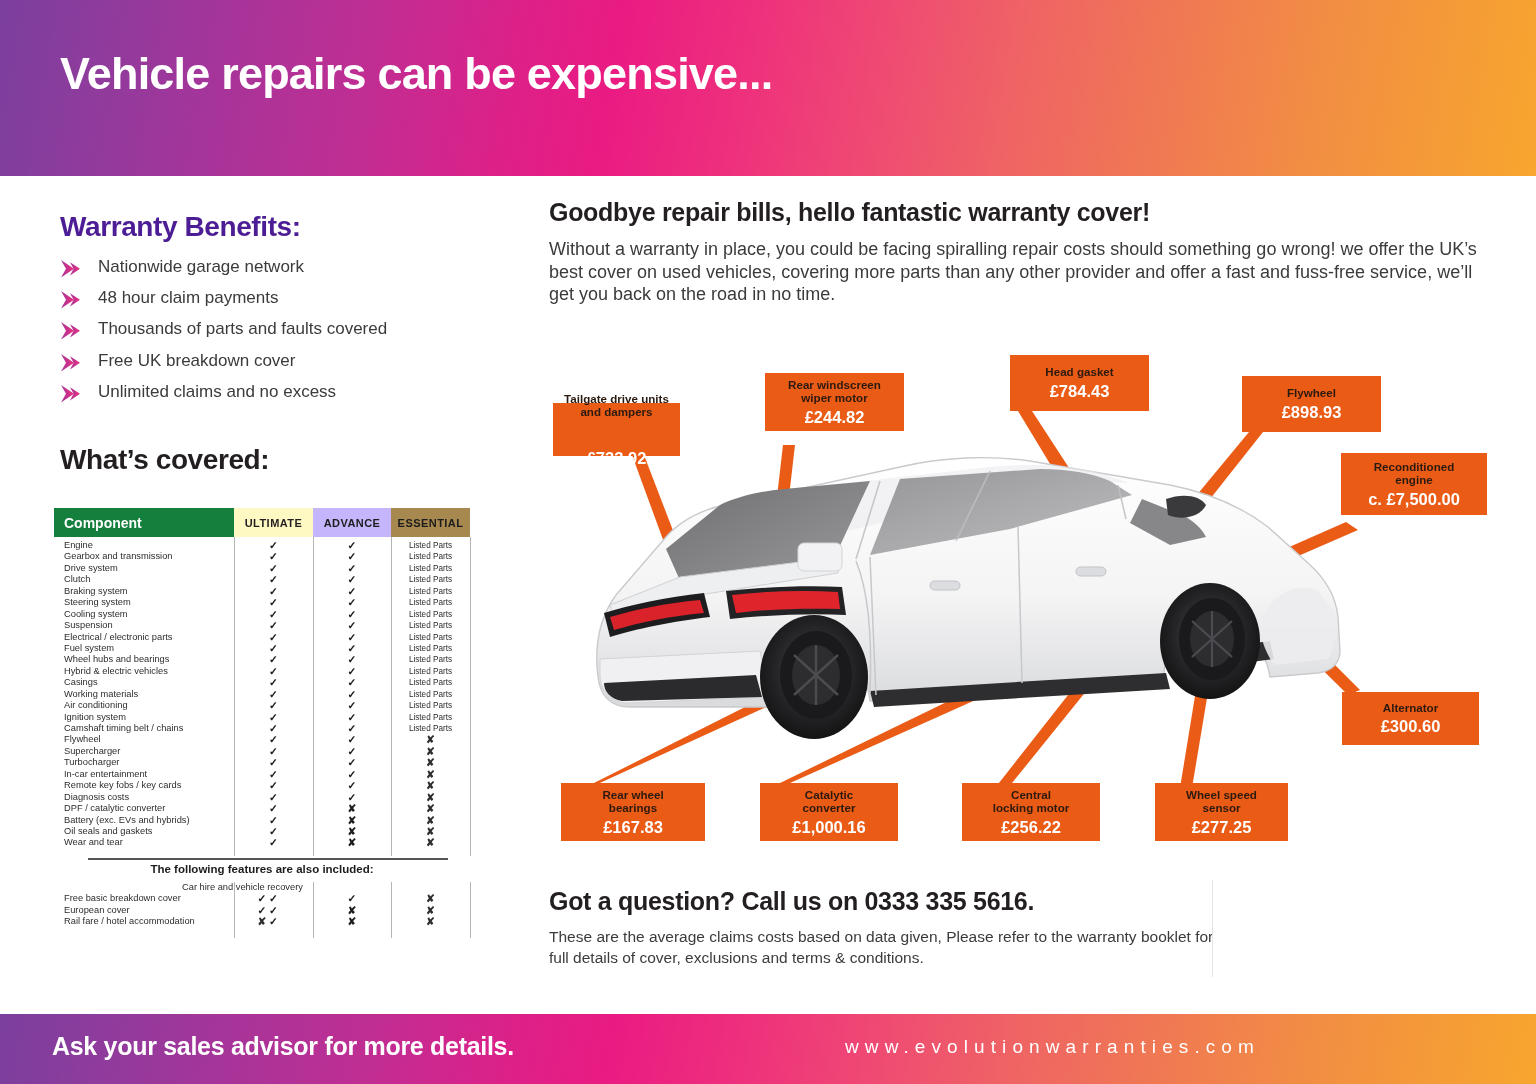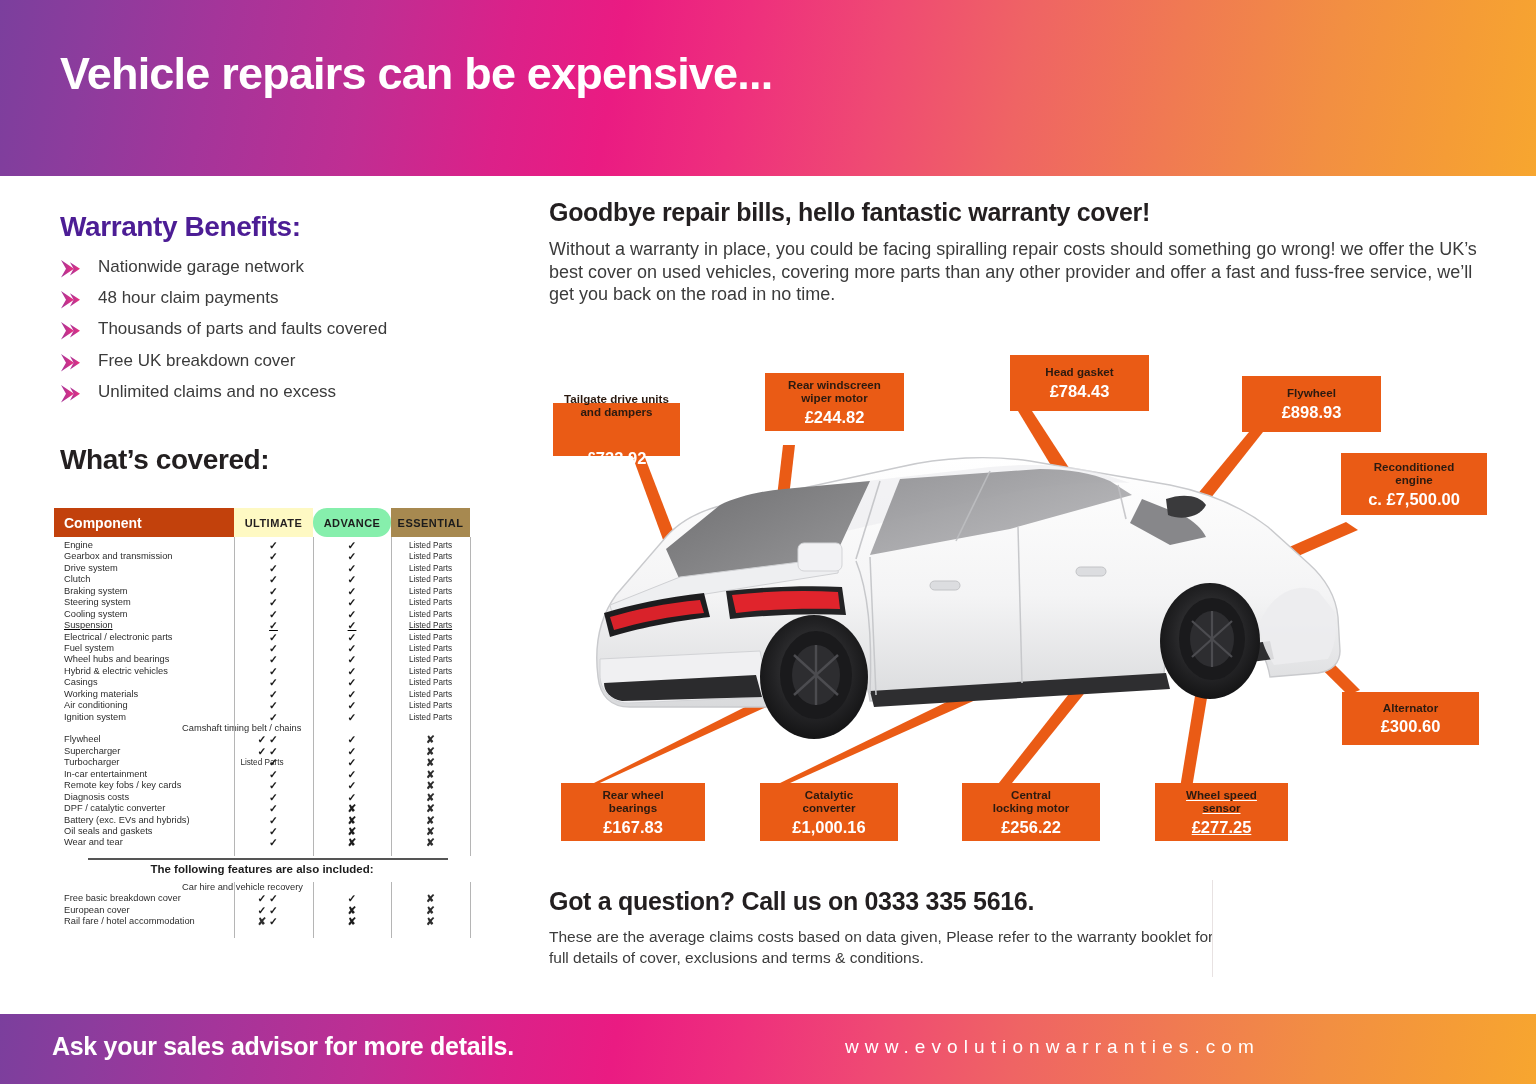--- a/index.html
+++ b/index.html
@@ -47,23 +47,23 @@
 
   
   #cover-table {
     position:absolute; left:54px; top:508px; width:416px;
   }
   #table-header { display:flex; height:29px; }
   .th {
     display:flex; align-items:center;
     font-size:11px; font-weight:700; letter-spacing:0.45px;
   }
-  .th-component { width:180px; background:#c2410c; color:#fff; padding-left:10px; font-size:14px; letter-spacing:0; }
+  .th-component { width:180px; background:#15803d; color:#fff; padding-left:10px; font-size:14px; letter-spacing:0; }
   .th-ultimate  { width:79px; background:#fef9c3; color:#231f20; justify-content:center; }
-  .th-advance   { width:78px; background:#86efac; color:#1c1c1c; justify-content:center;border-radius:14px; }
+  .th-advance   { width:78px; background:#c4b5fd; color:#1c1c1c; justify-content:center; }
   .th-essential { width:79px; background:#a78950; color:#1c1c1c; justify-content:center; }
 
   #table-body { position:relative; padding-top:3px; }
   .tr { display:flex; height:11.45px; align-items:center; }
   .td-name {
     width:180px; padding-left:10px; font-size:9.3px; color:#2d2d2d;
     white-space:nowrap; line-height:11.45px;
   }
   .td-mark {
     display:flex; align-items:center; justify-content:center;
@@ -263,21 +263,21 @@
           <div class="td-mark td-ultimate">✓</div>
           <div class="td-mark td-advance">✓</div>
           <div class="td-mark td-essential">Listed Parts</div>
         </div>
         <div class="tr" style="height: 11.45px;">
           <div class="td-name">Cooling system</div>
           <div class="td-mark td-ultimate">✓</div>
           <div class="td-mark td-advance">✓</div>
           <div class="td-mark td-essential">Listed Parts</div>
         </div>
-        <div class="tr" style="height: 11.45px; text-decoration: underline;">
+        <div class="tr" style="height: 11.45px;">
           <div class="td-name">Suspension</div>
           <div class="td-mark td-ultimate">✓</div>
           <div class="td-mark td-advance">✓</div>
           <div class="td-mark td-essential">Listed Parts</div>
         </div>
         <div class="tr" style="height: 11.45px;">
           <div class="td-name">Electrical / electronic parts</div>
           <div class="td-mark td-ultimate">✓</div>
           <div class="td-mark td-advance">✓</div>
           <div class="td-mark td-essential">Listed Parts</div>
@@ -317,21 +317,21 @@
           <div class="td-mark td-ultimate">✓</div>
           <div class="td-mark td-advance">✓</div>
           <div class="td-mark td-essential">Listed Parts</div>
         </div>
         <div class="tr" style="height: 11.45px;">
           <div class="td-name">Ignition system</div>
           <div class="td-mark td-ultimate">✓</div>
           <div class="td-mark td-advance">✓</div>
           <div class="td-mark td-essential">Listed Parts</div>
         </div>
-        <div class="tr" style="height: 11.45px; flex-direction: column;">
+        <div class="tr" style="height: 11.45px;">
           <div class="td-name">Camshaft timing belt / chains</div>
           <div class="td-mark td-ultimate">✓</div>
           <div class="td-mark td-advance">✓</div>
           <div class="td-mark td-essential">Listed Parts</div>
         </div>
         <div class="tr" style="height: 11.45px;">
           <div class="td-name">Flywheel</div>
           <div class="td-mark td-ultimate">✓</div>
           <div class="td-mark td-advance">✓</div>
           <div class="td-mark td-essential mark">✘</div>
@@ -587,21 +587,21 @@
     <div class="callout" style="left:220px; top:443px; width:138px; height:58px;">
       <div class="callout-label">Catalytic<br>converter</div>
       <div class="callout-price">£1,000.16</div>
     </div>
 
     <div class="callout" style="left:422px; top:443px; width:138px; height:58px;">
       <div class="callout-label">Central<br>locking motor</div>
       <div class="callout-price">£256.22</div>
     </div>
 
-    <div class="callout" style="left:615px; top:443px; width:133px; height:58px;text-decoration:underline;">
+    <div class="callout" style="left:615px; top:443px; width:133px; height:58px;">
       <div class="callout-label">Wheel speed<br>sensor</div>
       <div class="callout-price">£277.25</div>
     </div>
   </div>
 
   <div id="cta-heading">Got a question? Call us on 0333 335 5616.</div>
   <div id="cta-body">These are the average claims costs based on data given, Please refer to the warranty booklet for full details of cover, exclusions and terms &amp; conditions.</div>
   <div id="cta-divider"></div>
 
   <div id="footer-bar"></div>

